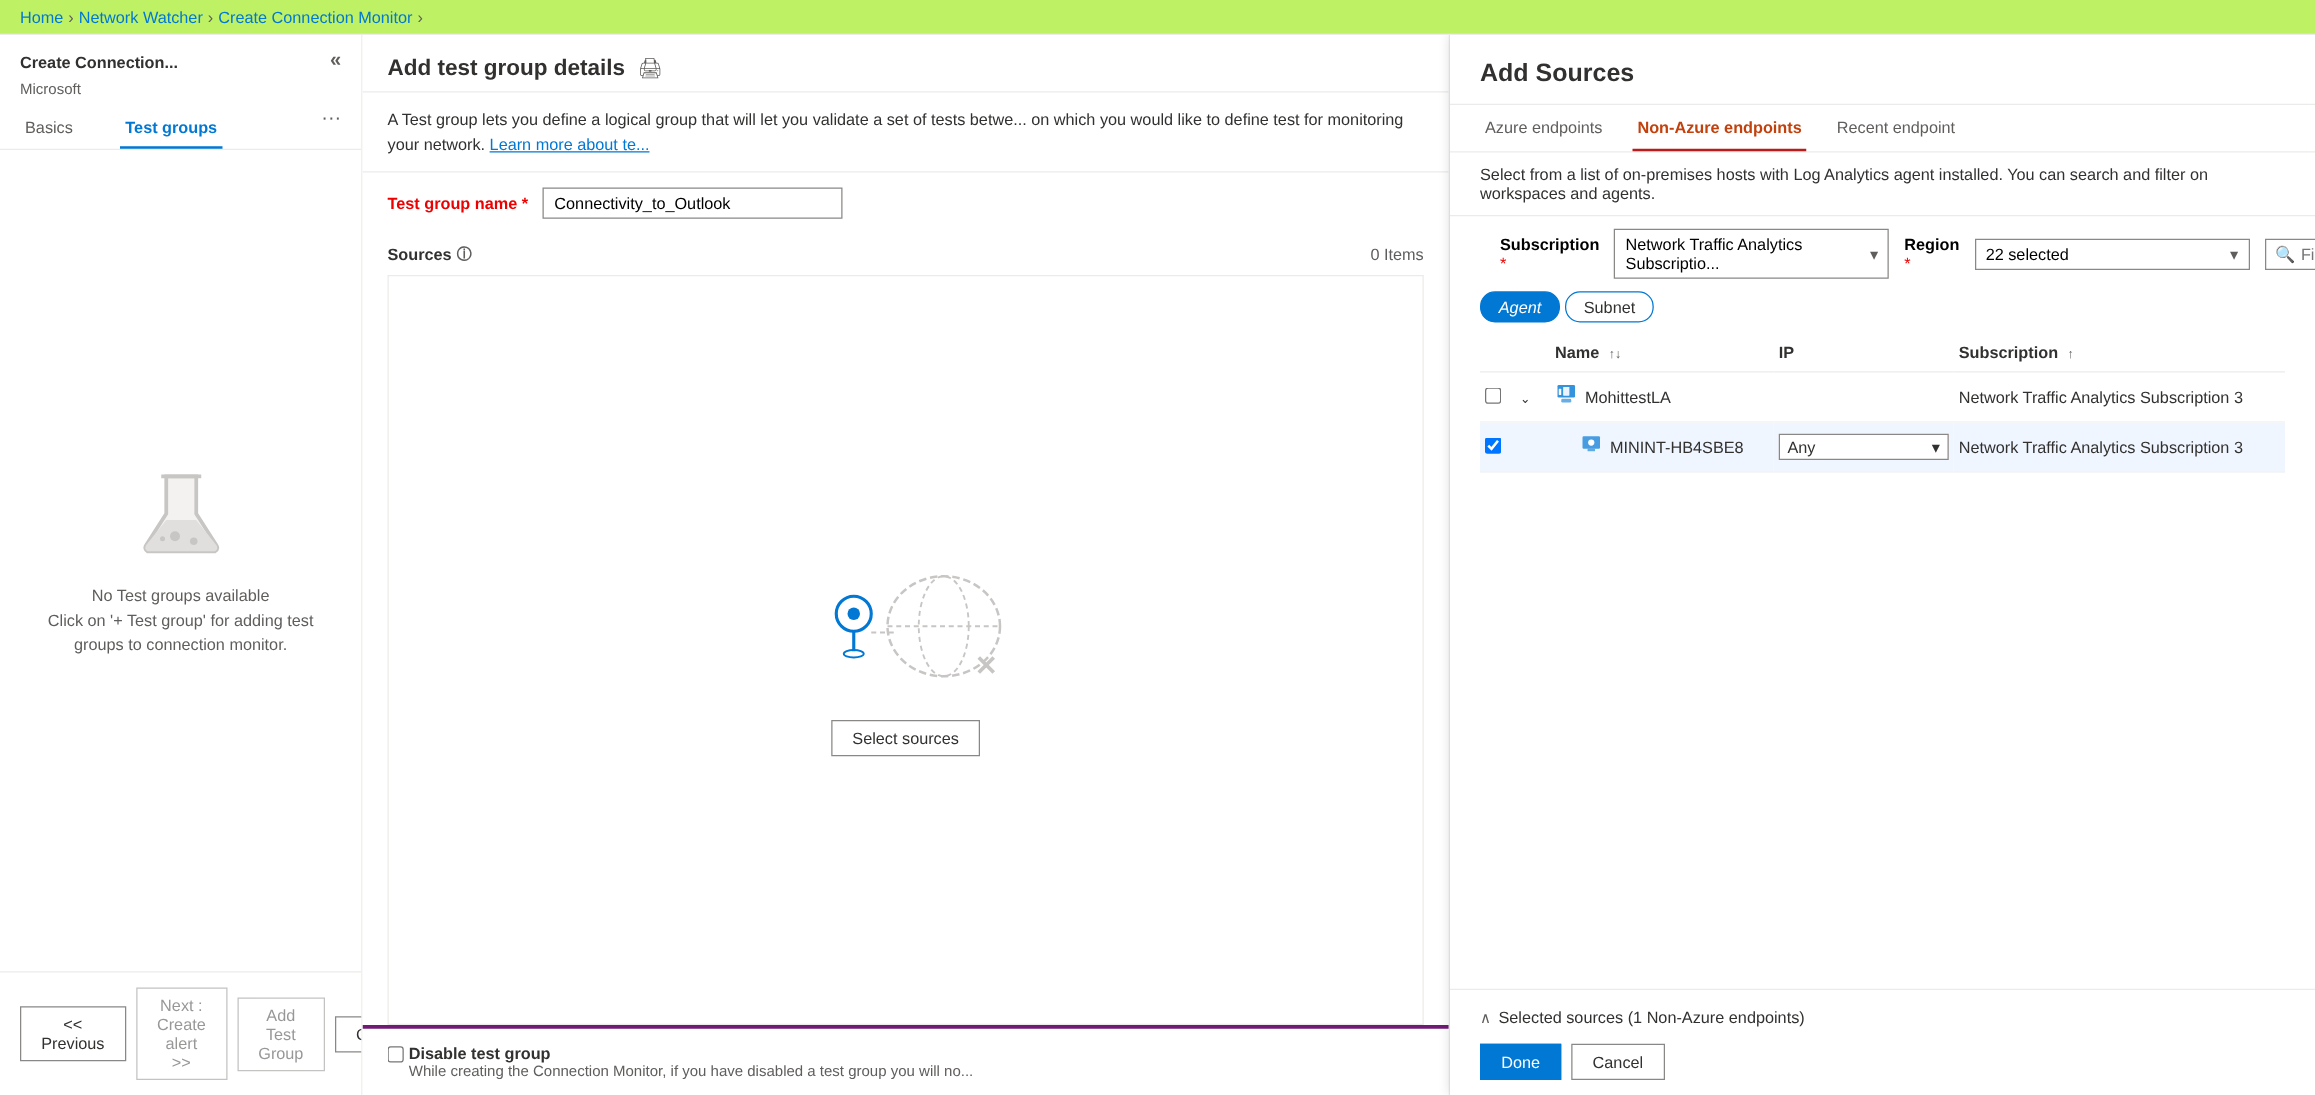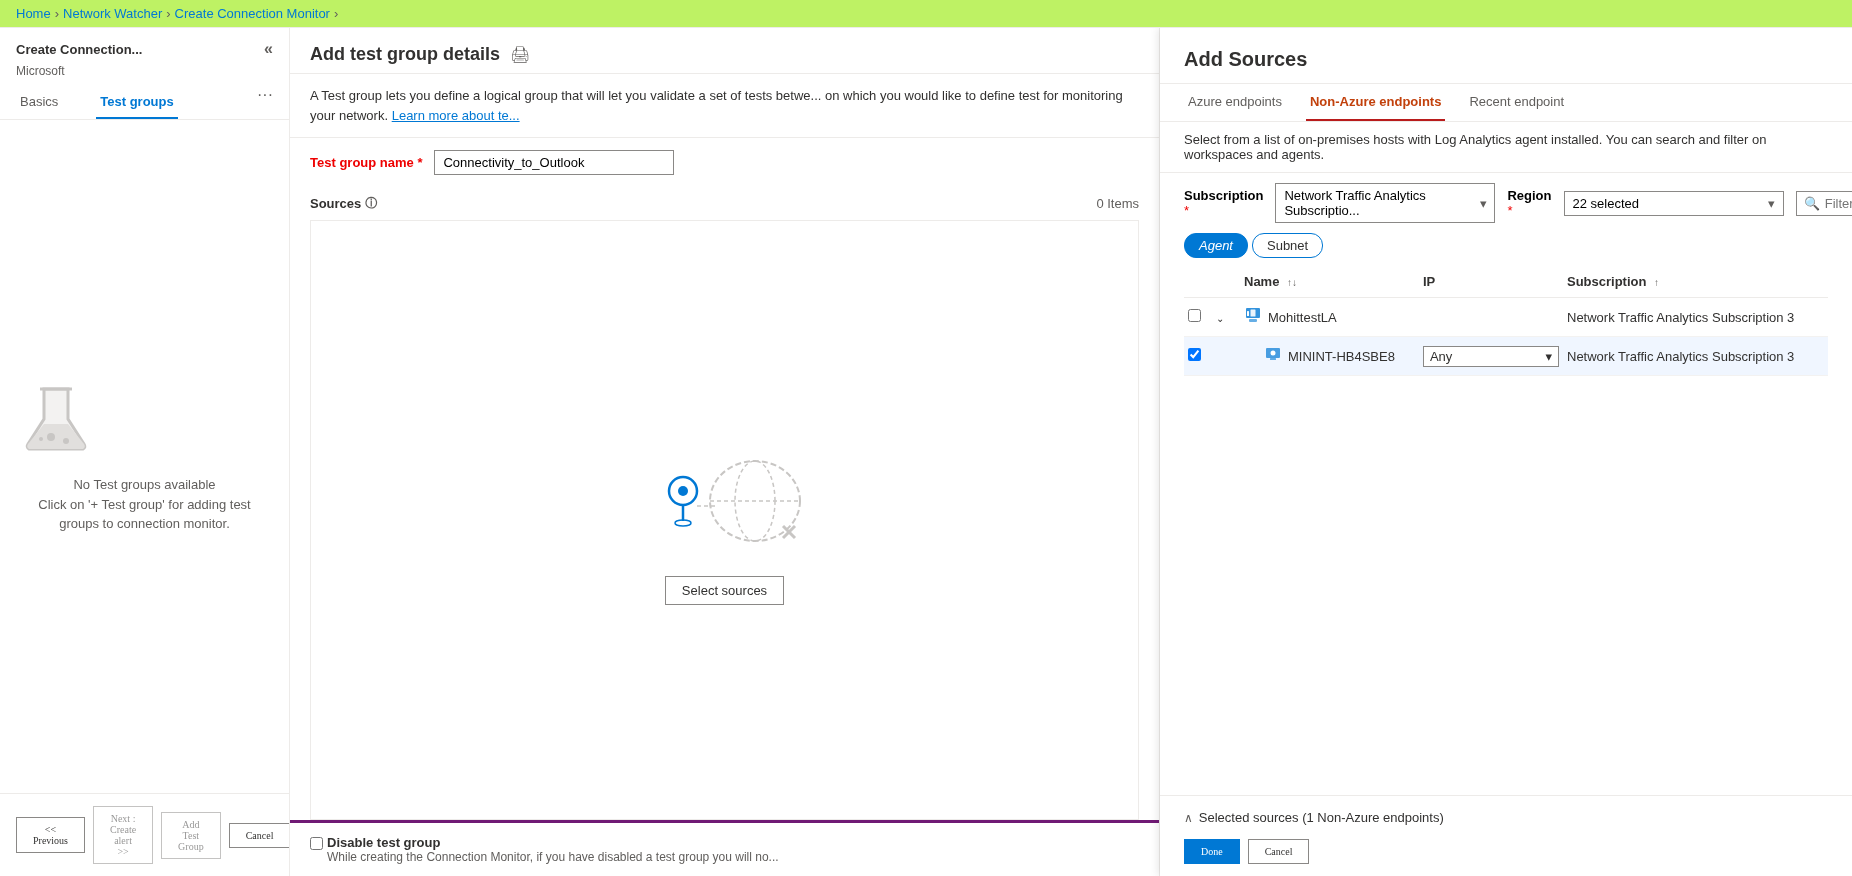--- a/index.html
+++ b/index.html
@@ -10,21 +10,21 @@
     
     .sidebar { width: 290px; background: #fff; border-right: 1px solid #edebe9; display: flex; flex-direction: column; padding: 0; overflow: hidden; }
     .sidebar-header { padding: 12px 16px 4px 16px; }
     .sidebar-title { font-size: 18px; font-weight: 600; color: #323130; white-space: nowrap; overflow: hidden; text-overflow: ellipsis; display: flex; align-items: center; gap: 8px; }
     .sidebar-title .collapse-btn { font-size: 16px; color: #605e5c; cursor: pointer; margin-left: auto; }
     .sidebar-company { font-size: 12px; color: #605e5c; padding: 2px 16px 8px; }
     .sidebar-nav { display: flex; gap: 18px; padding: 0 16px; border-bottom: 1px solid #edebe9; }
     .sidebar-nav-item { padding: 8px 4px; margin-right: 16px; font-size: 13px; cursor: pointer; color: #605e5c; border-bottom: 2px solid transparent; }
     .sidebar-nav-item.active { color: #0078d4; border-bottom: 2px solid #0078d4; font-weight: 600; }
     .sidebar-nav-more { margin-left: auto; color: #605e5c; cursor: pointer; font-size: 16px; }
-    .sidebar-content { flex: 1; display: flex; flex-direction: column; justify-content: center; padding: 16px; text-align: center; }
+    .sidebar-content { flex: 1; display: flex; flex-direction: column; align-items: center; justify-content: center; padding: 16px; text-align: center; }
     .flask-icon { width: 80px; height: 80px; margin-bottom: 16px; }
     .no-groups-text { color: #605e5c; font-size: 13px; line-height: 1.5; }
 
     
     .center-panel { flex: 1; background: #fff; border-right: 1px solid #edebe9; display: flex; flex-direction: column; overflow: hidden; min-width: 0; }
     .panel-header { padding: 16px 20px 8px; display: flex; align-items: center; gap: 10px; border-bottom: 1px solid #edebe9; }
     .panel-title { font-size: 18px; font-weight: 600; color: #323130; }
     .panel-description { padding: 12px 20px; color: #323130; font-size: 13px; line-height: 1.5; border-bottom: 1px solid #edebe9; }
     .panel-description a { color: #0078d4; }
     .test-group-name { padding: 12px 20px; display: flex; align-items: center; gap: 12px; }
@@ -36,33 +36,33 @@
     .sources-label { font-size: 14px; font-weight: 600; color: #323130; display: flex; align-items: center; gap: 4px; }
     .sources-count { color: #605e5c; font-size: 13px; }
     .sources-body { flex: 1; border: 1px solid #edebe9; display: flex; flex-direction: column; align-items: center; justify-content: center; min-height: 300px; }
     .network-illustration { margin-bottom: 20px; }
     .select-sources-btn { border: 1px solid #8a8886; background: #fff; padding: 6px 16px; cursor: pointer; font-size: 13px; color: #323130; }
     .disable-group { padding: 12px 20px; display: flex; align-items: flex-start; gap: 4px; border-top: 3px solid #701a75; }
     .disable-group input[type=checkbox] { margin-top: 2px; }
     .disable-group-title { font-size: 13px; font-weight: 600; color: #323130; }
     .disable-group-desc { font-size: 12px; color: #605e5c; }
     .bottom-bar { display: flex; align-items: center; gap: 8px; padding: 12px 16px; border-top: 1px solid #edebe9; background: #fff; }
-    .btn { padding: 6px 16px; font-size: 10px; cursor: pointer; border: 1px solid #8a8886; background: #fff; color: #323130; font-family: Liberation Serif, serif; }
+    .btn { padding: 6px 16px; font-size: 13px; cursor: pointer; border: 1px solid #8a8886; background: #fff; color: #323130; }
     .btn-disabled { opacity: 0.5; cursor: not-allowed; }
     .btn-primary { background: #0078d4; color: #fff; border-color: #0078d4; }
 
     
     .right-panel { width: 692px; background: #fff; display: flex; flex-direction: column; overflow: hidden; box-shadow: -2px 0 8px rgba(0,0,0,0.1); }
     .right-panel-header { padding: 20px 24px 12px; border-bottom: 1px solid #edebe9; }
     .right-panel-title { font-size: 20px; font-weight: 600; color: #323130; }
     .tabs { display: flex; gap: 0; padding: 0 24px; border-bottom: 1px solid #edebe9; }
     .tab { padding: 10px 4px; margin-right: 20px; font-size: 13px; cursor: pointer; color: #605e5c; border-bottom: 2px solid transparent; }
     .tab.active { color: #c2410c; border-bottom: 2px solid #b91c1c; font-weight: 600; }
     .right-panel-desc { padding: 10px 24px; font-size: 13px; color: #323130; border-bottom: 1px solid #edebe9; }
-    .filter-row { display: flex; align-items: center; gap: 12px; padding: 10px 24px; }
+    .filter-row { display: flex; align-items: center; gap: 12px; padding: 10px 40px; }
     .select-dropdown { border: 1px solid #8a8886; padding: 4px 8px; font-size: 13px; display: flex; align-items: center; gap: 4px; cursor: pointer; min-width: 220px; position: relative; background: #fff; }
     .select-dropdown .chevron { margin-left: auto; color: #605e5c; }
     .search-box { border: 1px solid #8a8886; padding: 4px 8px; font-size: 13px; display: flex; align-items: center; gap: 4px; min-width: 180px; background: #fff; flex: 1; }
     .search-box input { border: none; outline: none; font-size: 13px; flex: 1; }
     .toggle-group { display: flex; padding: 0 24px 8px; gap: 4px; align-items: center; }
     .toggle-btn { padding: 4px 14px; border: 1px solid #0078d4; font-size: 13px; cursor: pointer; border-radius: 2px; }
     .toggle-btn.active { background: #0078d4; color: #fff; border-radius: 12px; font-style: italic; }
     .toggle-btn:not(.active) { background: #fff; color: #323130; border-radius: 12px; }
     .table-container { flex: 1; overflow-y: auto; padding: 0 24px; }
     table { width: 100%; border-collapse: collapse; }

